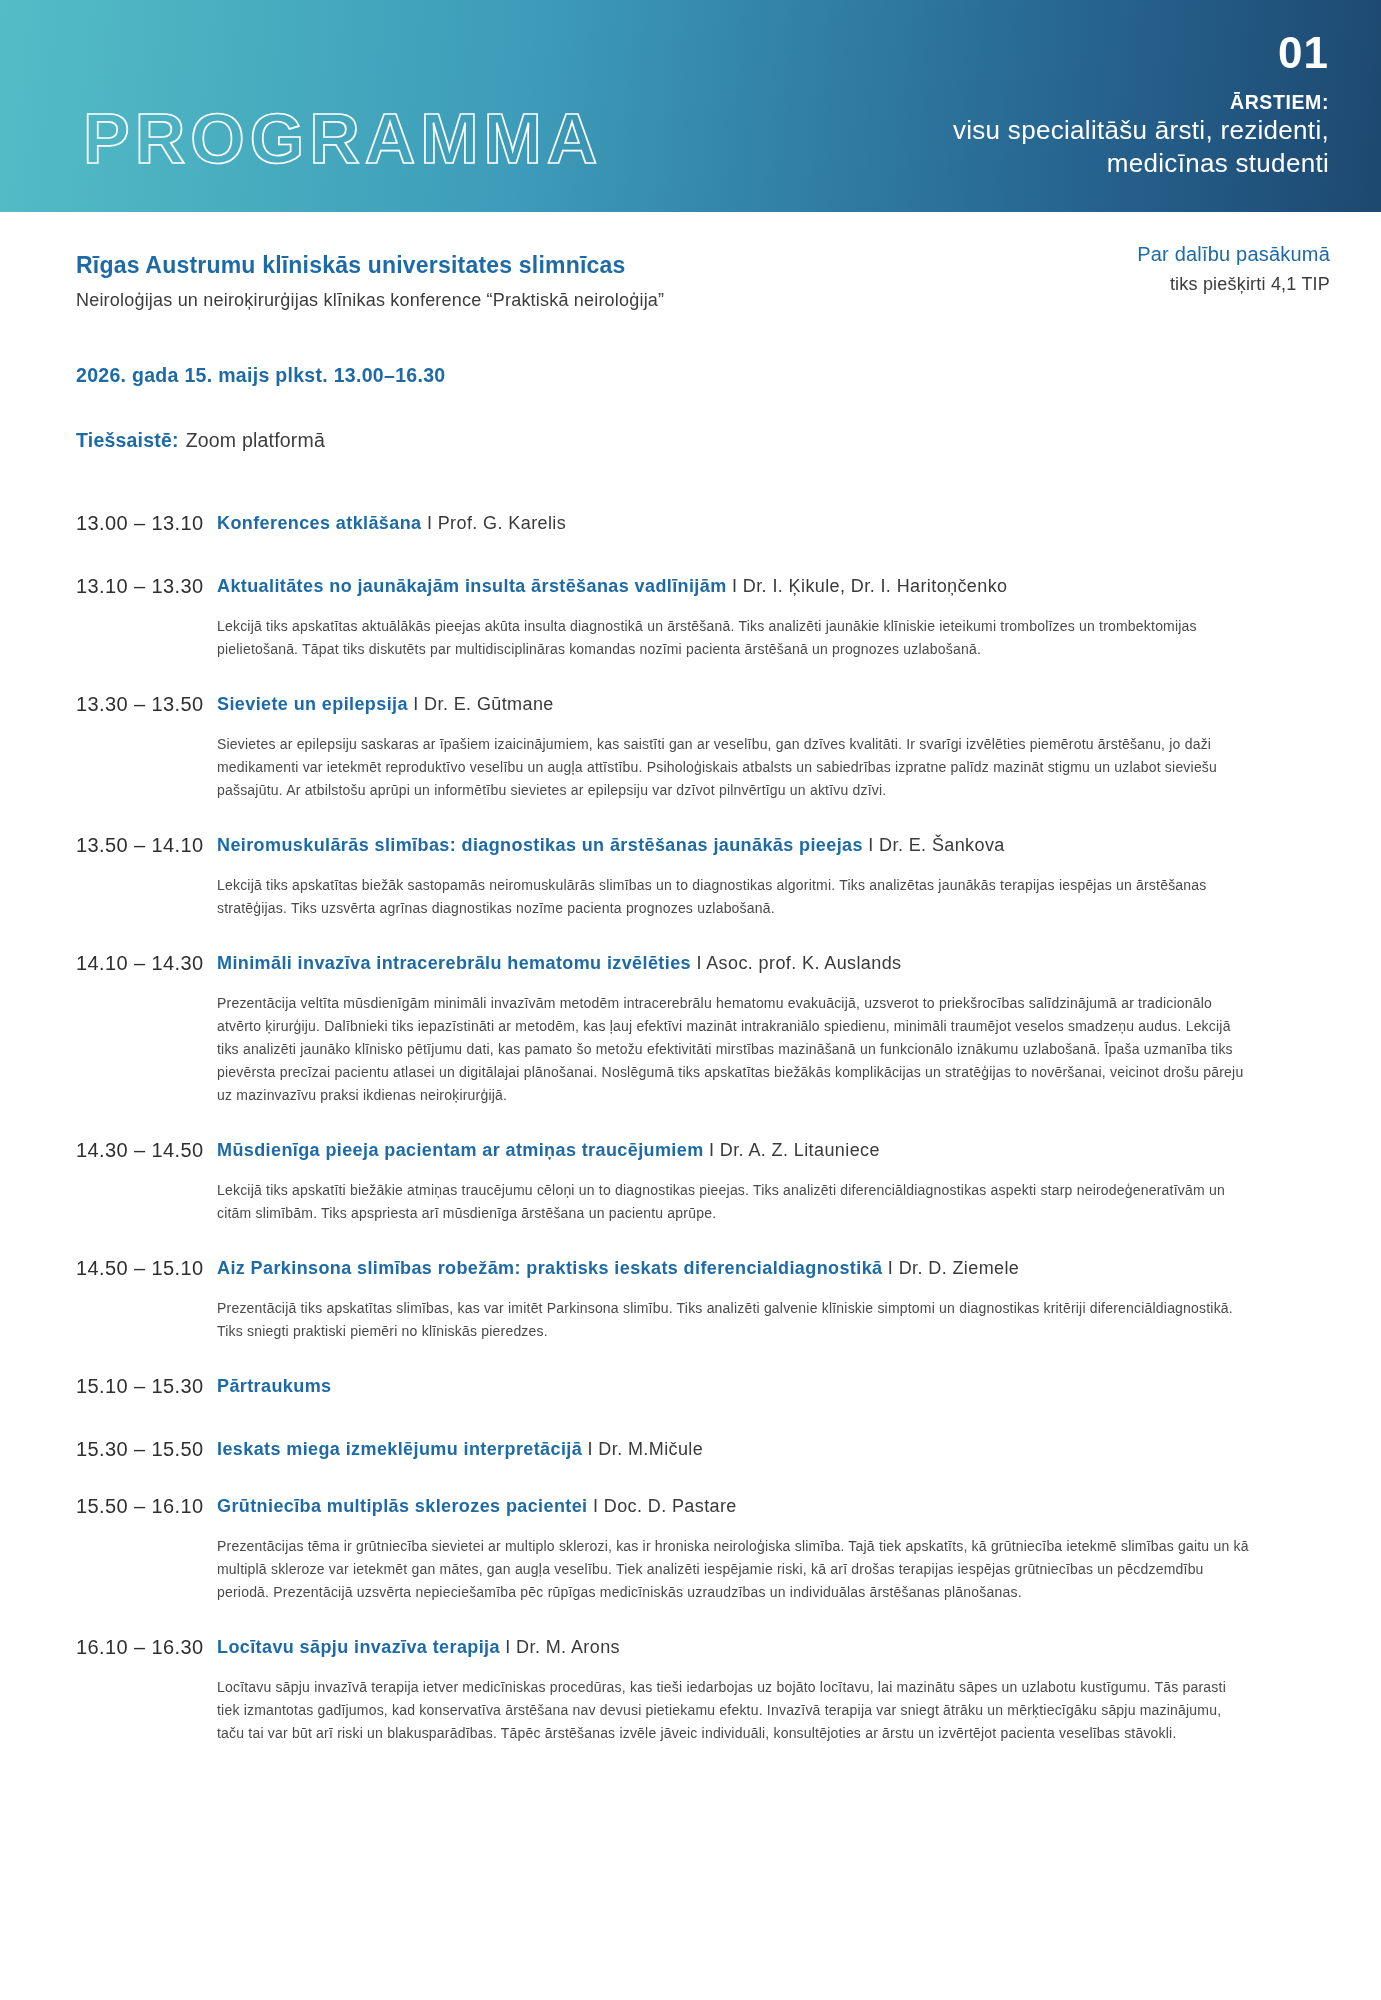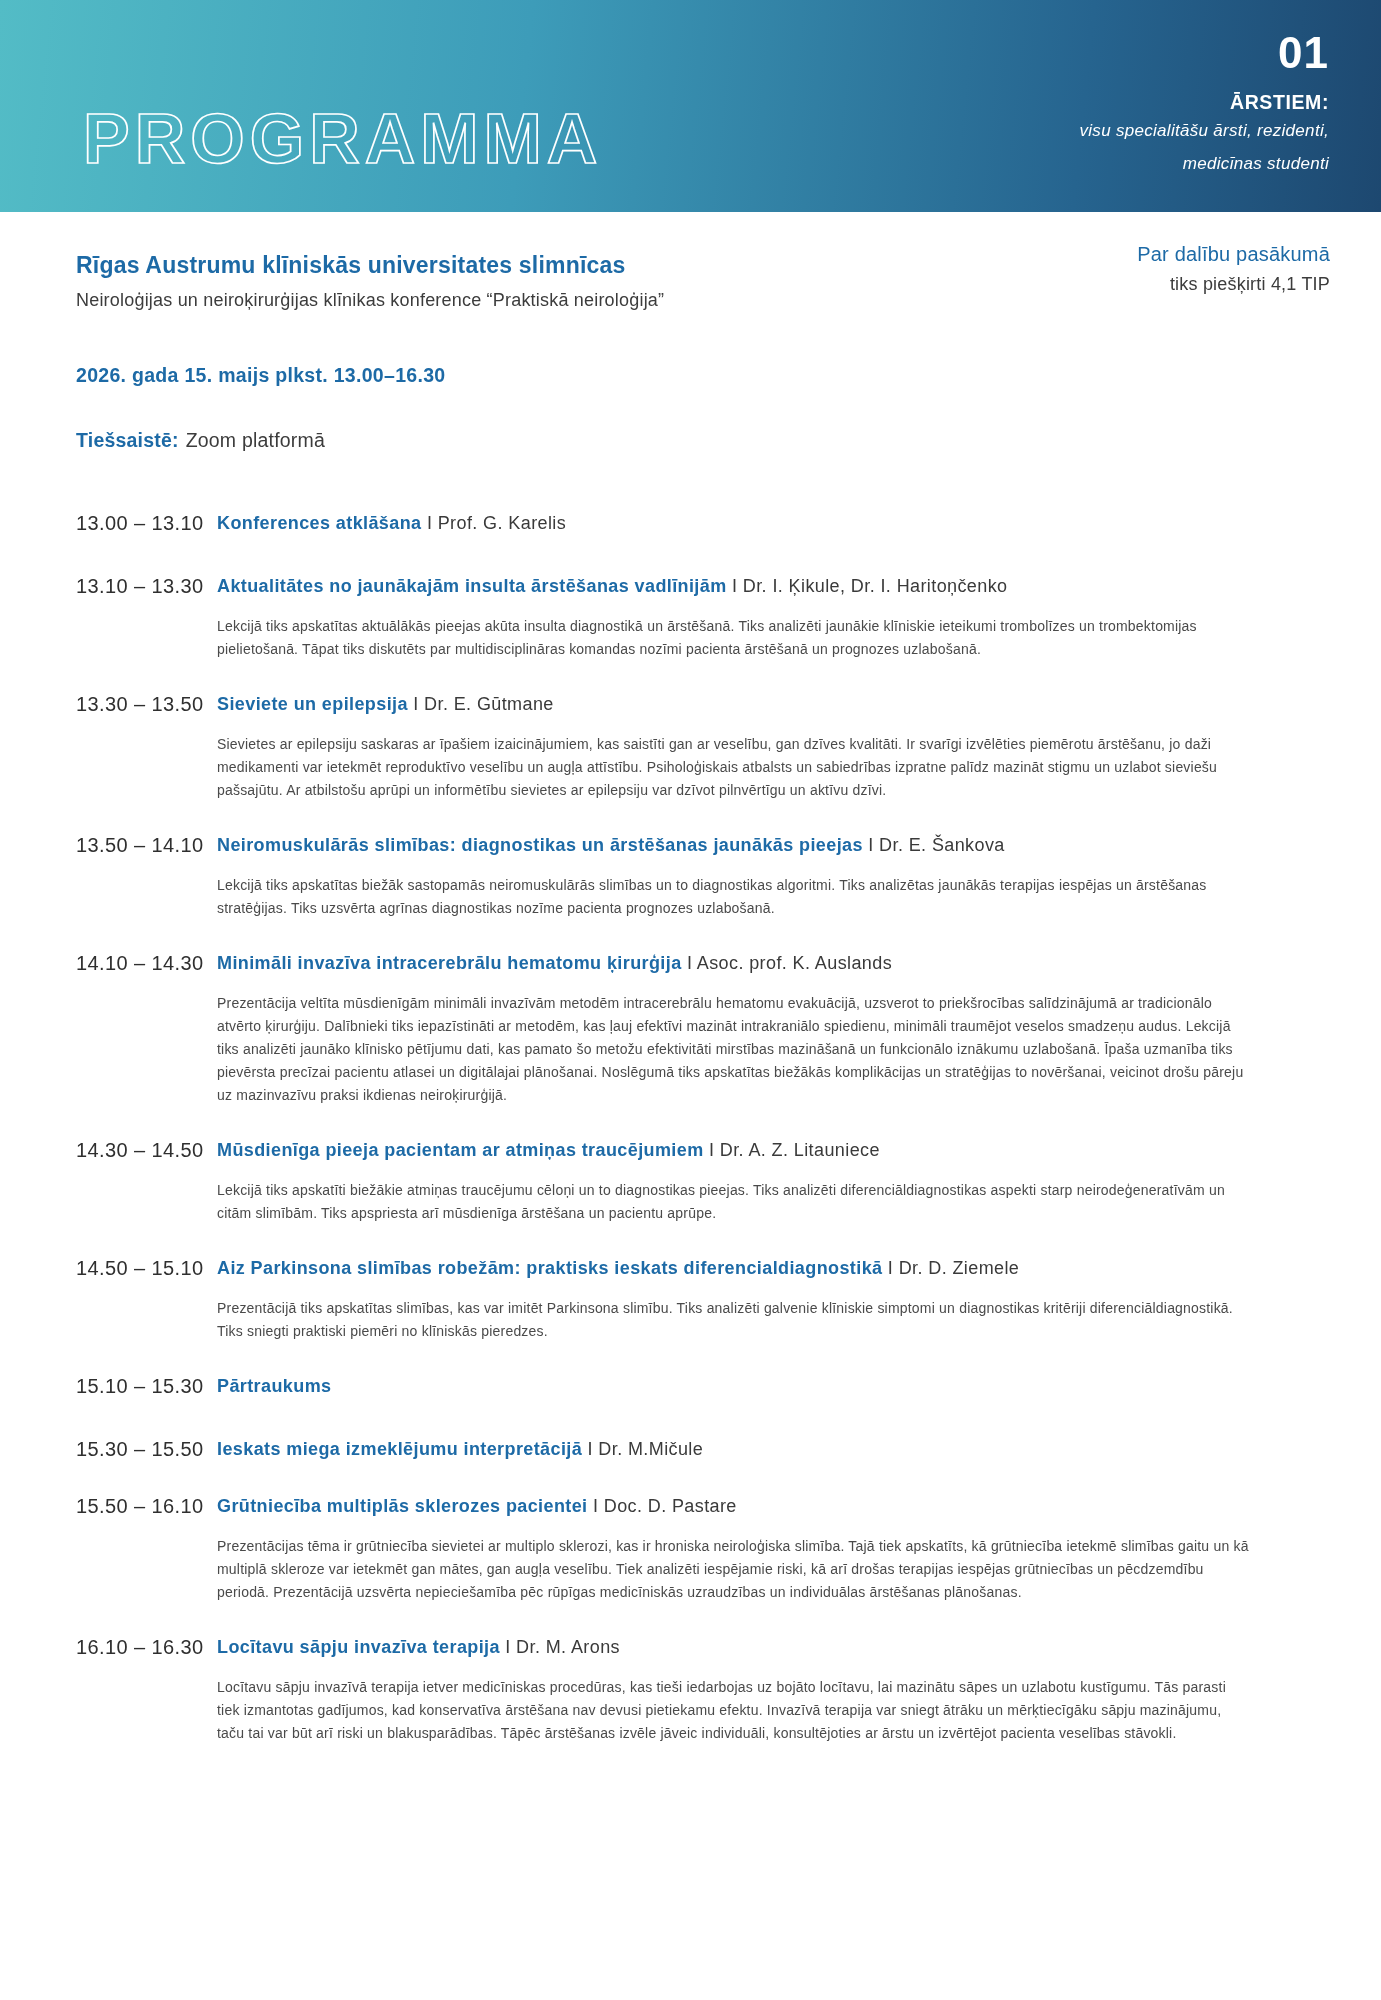--- a/index.html
+++ b/index.html
@@ -35,21 +35,21 @@
     -webkit-text-stroke:1.7px #ffffff;
     white-space:nowrap;
   }
   .hero-right {
     text-align:right;
     padding-top:30px;
     color:#ffffff;
   }
   .hero-page-number { font-size:44px; font-weight:700; line-height:1.05; letter-spacing:1px; }
   .hero-audience-label { font-size:19.5px; font-weight:700; letter-spacing:0.6px; margin-top:15px; }
-  .hero-audience-line { font-size:17px; font-weight:400; line-height:33px; letter-spacing:0.3px;font-style:italic; }
+  .hero-audience-line { font-size:26px; font-weight:400; line-height:33px; letter-spacing:0.3px; }
 
   
   .main { padding:0 51px 0 76px; }
   .intro-row {
     margin-top:40px;
     display:flex;
     justify-content:space-between;
     align-items:flex-start;
   }
   .org-name { font-size:23px; font-weight:700; color:#1d6aa6; letter-spacing:0.2px; }
@@ -168,21 +168,21 @@
         <span class="agenda-speakers"> I Dr. E. Šankova</span>
       </div>
       <p class="agenda-desc">Lekcijā tiks apskatītas biežāk sastopamās neiromuskulārās slimības un to diagnostikas algoritmi. Tiks analizētas jaunākās terapijas iespējas un ārstēšanas stratēģijas. Tiks uzsvērta agrīnas diagnostikas nozīme pacienta prognozes uzlabošanā.</p>
     </div>
   </div>
 
   <div class="agenda-item">
     <div class="agenda-time">14.10 – 14.30</div>
     <div class="agenda-body">
       <div class="agenda-heading">
-        <span class="agenda-title">Minimāli invazīva intracerebrālu hematomu ķirurģija</span>
+        <span class="agenda-title">Minimāli invazīva intracerebrālu hematomu izvēlēties</span>
         <span class="agenda-speakers"> I Asoc. prof. K. Auslands</span>
       </div>
       <p class="agenda-desc">Prezentācija veltīta mūsdienīgām minimāli invazīvām metodēm intracerebrālu hematomu evakuācijā, uzsverot to priekšrocības salīdzinājumā ar tradicionālo atvērto ķirurģiju. Dalībnieki tiks iepazīstināti ar metodēm, kas ļauj efektīvi mazināt intrakraniālo spiedienu, minimāli traumējot veselos smadzeņu audus. Lekcijā tiks analizēti jaunāko klīnisko pētījumu dati, kas pamato šo metožu efektivitāti mirstības mazināšanā un funkcionālo iznākumu uzlabošanā. Īpaša uzmanība tiks pievērsta precīzai pacientu atlasei un digitālajai plānošanai. Noslēgumā tiks apskatītas biežākās komplikācijas un stratēģijas to novēršanai, veicinot drošu pāreju uz mazinvazīvu praksi ikdienas neiroķirurģijā.</p>
     </div>
   </div>
 
   <div class="agenda-item">
     <div class="agenda-time">14.30 – 14.50</div>
     <div class="agenda-body">
       <div class="agenda-heading">

